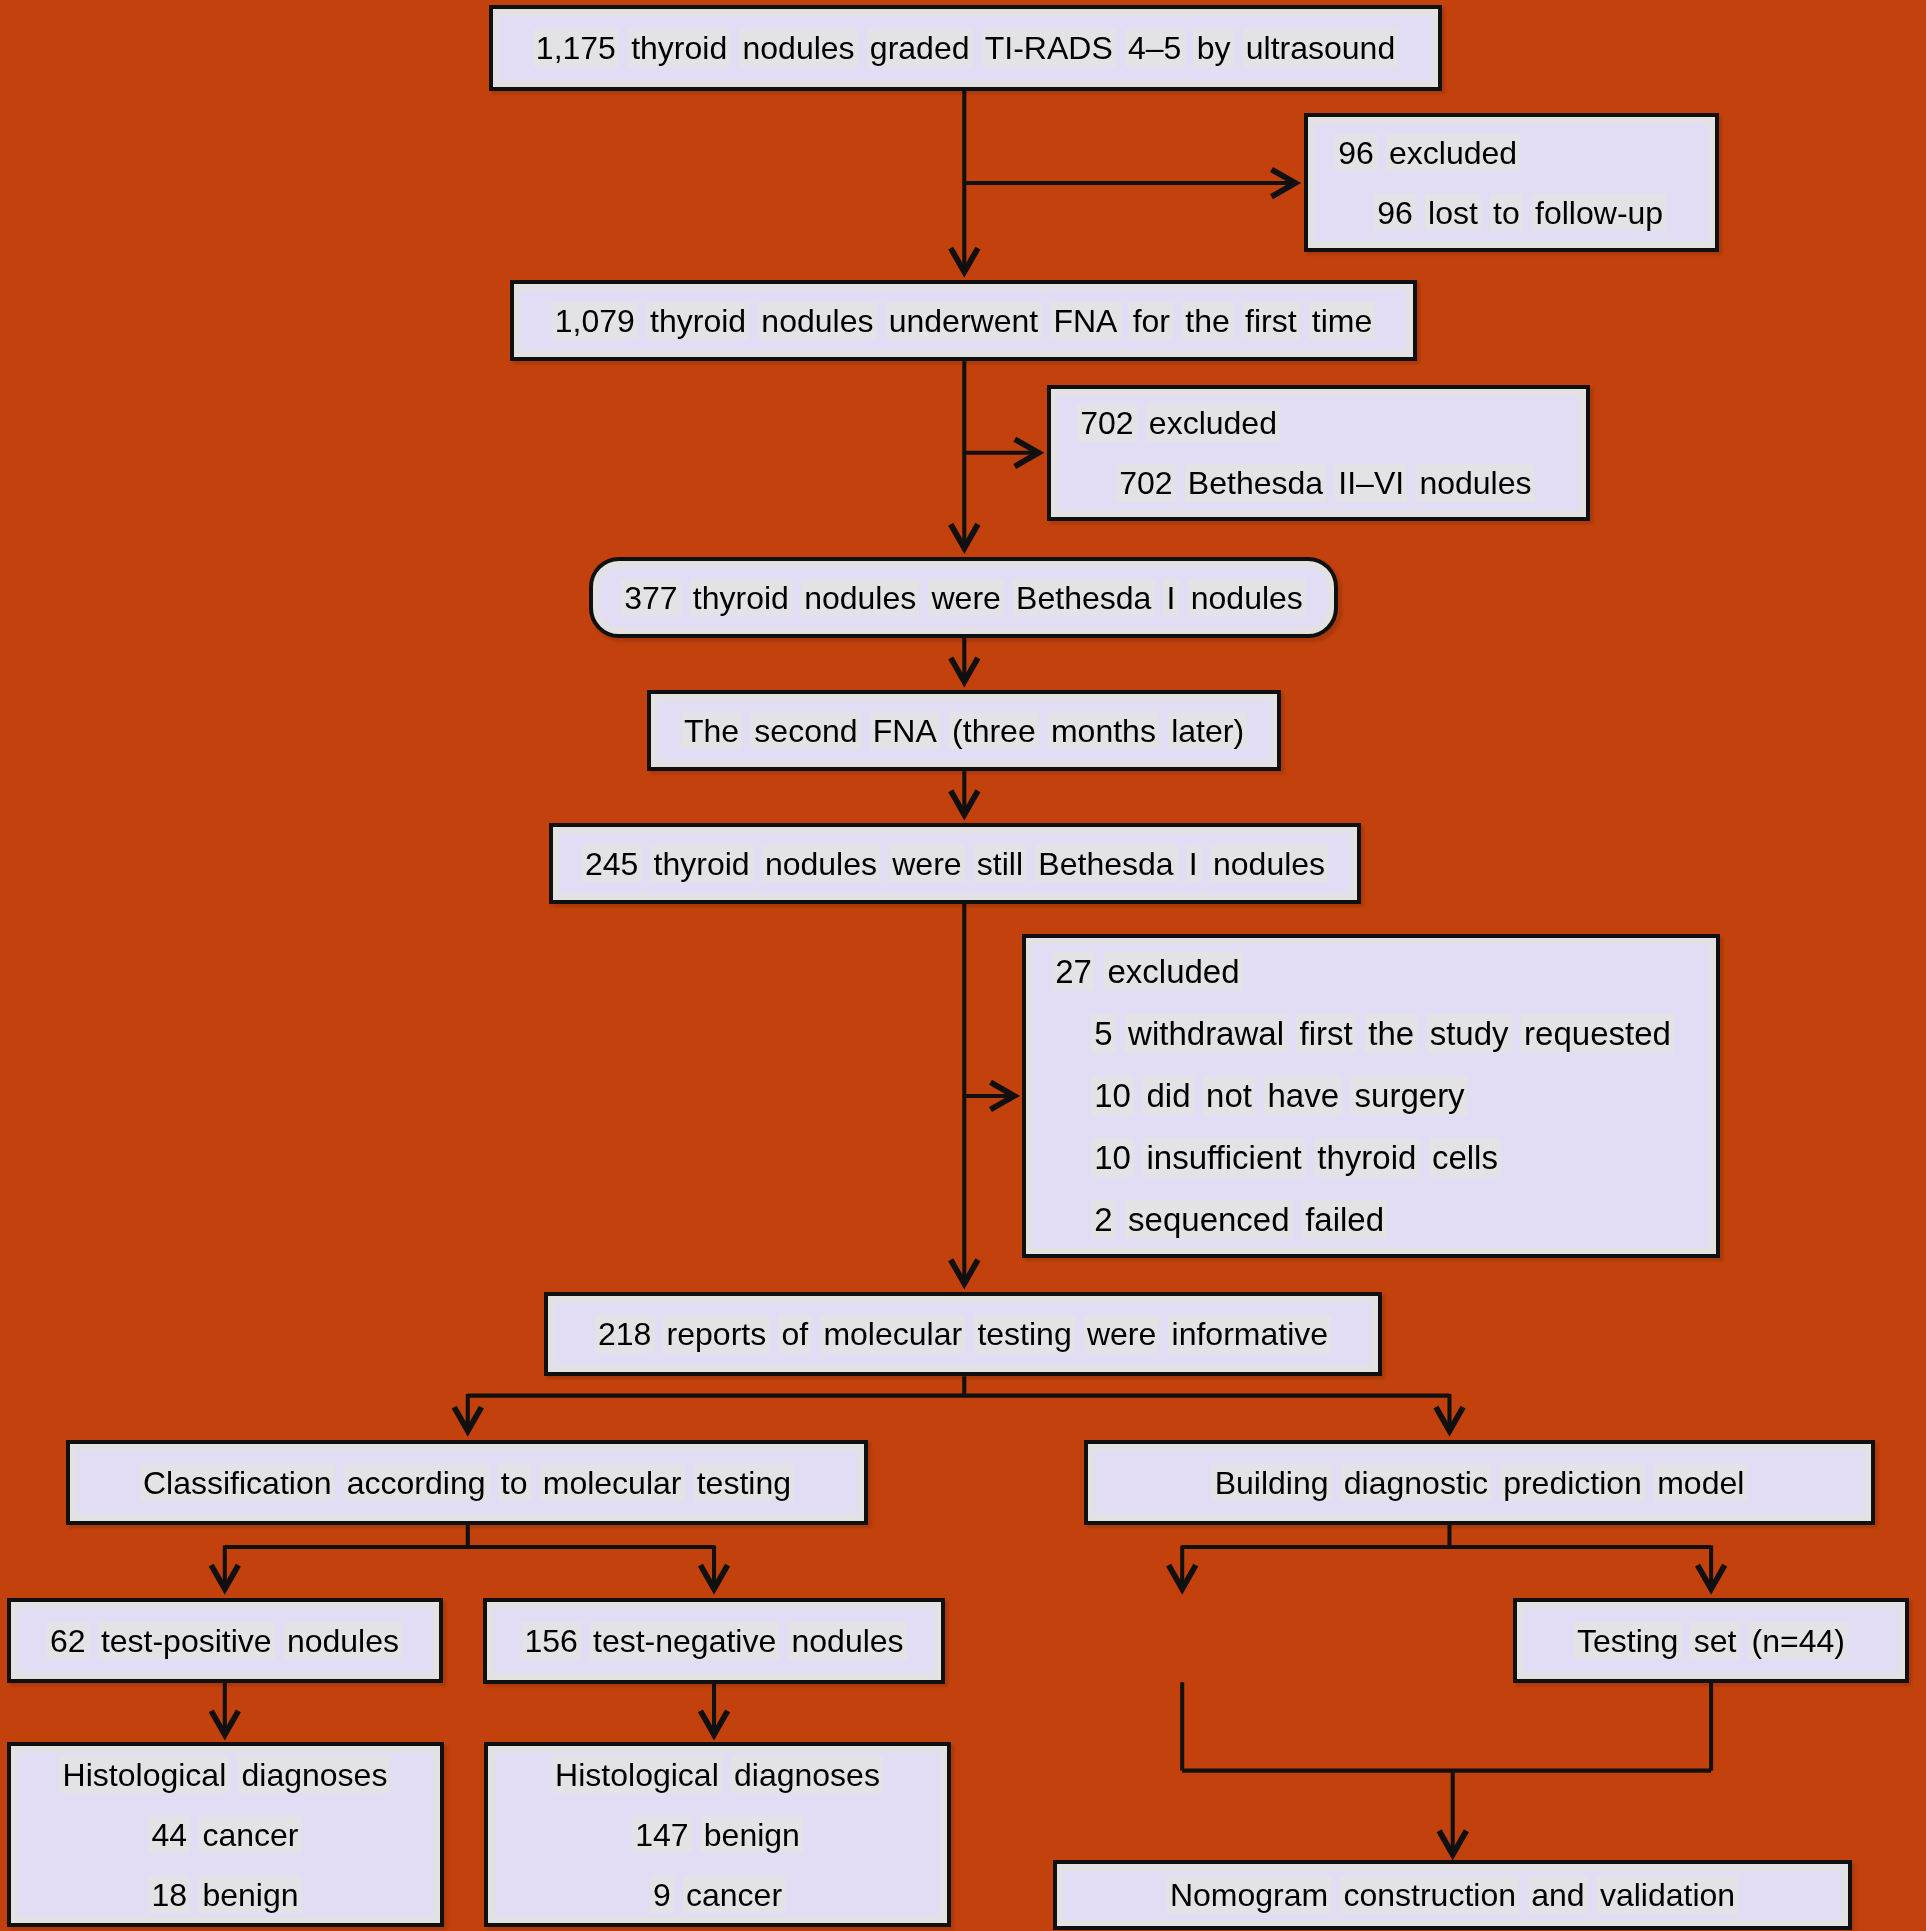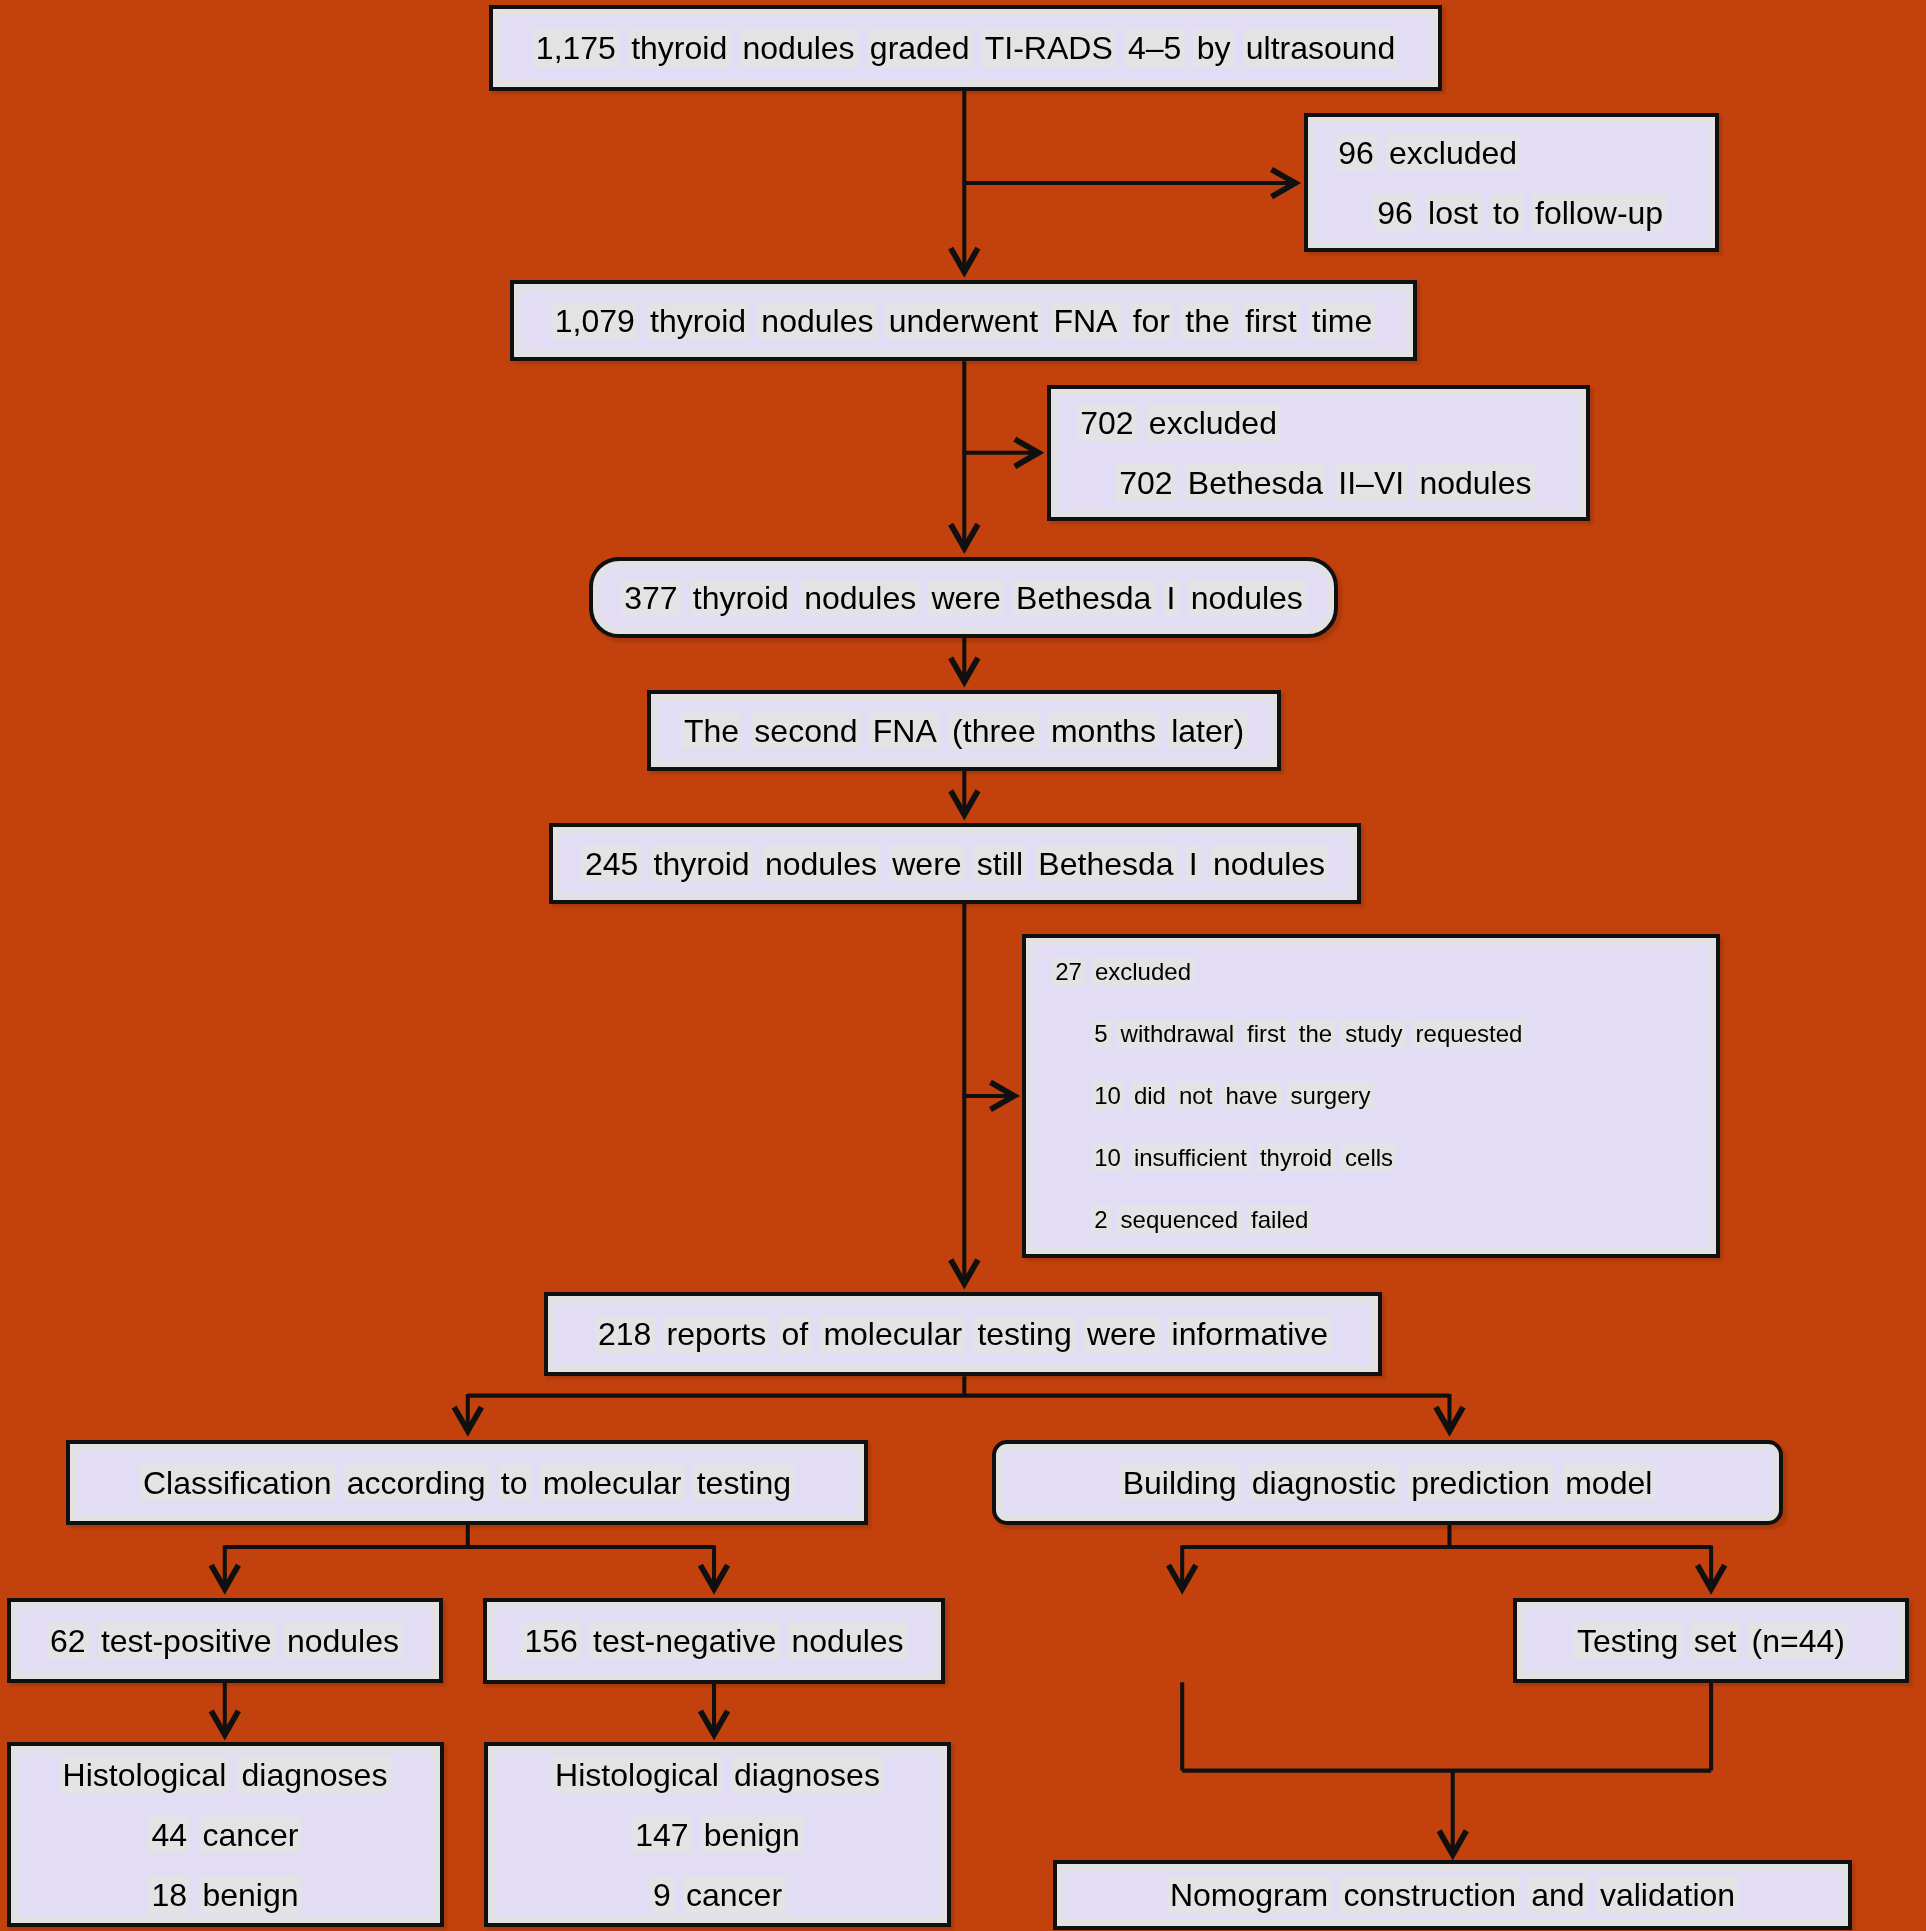--- a/index.html
+++ b/index.html
@@ -18,21 +18,21 @@
     border:4px solid #101010;
     box-shadow: inset 0 0 0 6.5px #e2e2e2, 3.2px 3.2px 2.4px rgba(0,0,0,0.12);
     color:#000;
     font-size:32px;
     display:flex;flex-direction:column;justify-content:center;
   }
   .center{align-items:center;text-align:center;}
   .leftal{align-items:flex-start;padding-left:26px;}
   .line{line-height:60px;white-space:nowrap;}
   .tall .line{line-height:62px;}
-  .tall{font-size:24px;}
+  .tall{font-size:33px;}
   .indent{margin-left:39px;}
   .wbg{background:rgba(226,226,226,0.88);padding:0.8px 3.2px;border-radius:0.8px;}
 </style>
 </head>
 <body>
 
 <div id="stage">
 
   <svg id="connectors" viewBox="0 0 2378 2384" xmlns="http://www.w3.org/2000/svg">
     <defs>
@@ -114,21 +114,21 @@
   </div>
 
   <div class="box center" style="left:544px;top:1292px;width:838px;height:84px;">
     <div class="line wordize"><span class="wbg">218</span> <span class="wbg">reports</span> <span class="wbg">of</span> <span class="wbg">molecular</span> <span class="wbg">testing</span> <span class="wbg">were</span> <span class="wbg">informative</span></div>
   </div>
 
   <div class="box center" style="left:66px;top:1440px;width:802px;height:85px;">
     <div class="line wordize"><span class="wbg">Classification</span> <span class="wbg">according</span> <span class="wbg">to</span> <span class="wbg">molecular</span> <span class="wbg">testing</span></div>
   </div>
 
-  <div class="box center" style="left:992px;top:1440px;width:791px;height:85px;border-radius:15px;">
+  <div class="box center" style="left:1084px;top:1440px;width:791px;height:85px;">
     <div class="line wordize"><span class="wbg">Building</span> <span class="wbg">diagnostic</span> <span class="wbg">prediction</span> <span class="wbg">model</span></div>
   </div>
 
   <div class="box center" style="left:6.5px;top:1598px;width:436px;height:85px;">
     <div class="line wordize"><span class="wbg">62</span> <span class="wbg">test-positive</span> <span class="wbg">nodules</span></div>
   </div>
 
   <div class="box center" style="left:483px;top:1598px;width:462px;height:86px;">
     <div class="line wordize"><span class="wbg">156</span> <span class="wbg">test-negative</span> <span class="wbg">nodules</span></div>
   </div>

